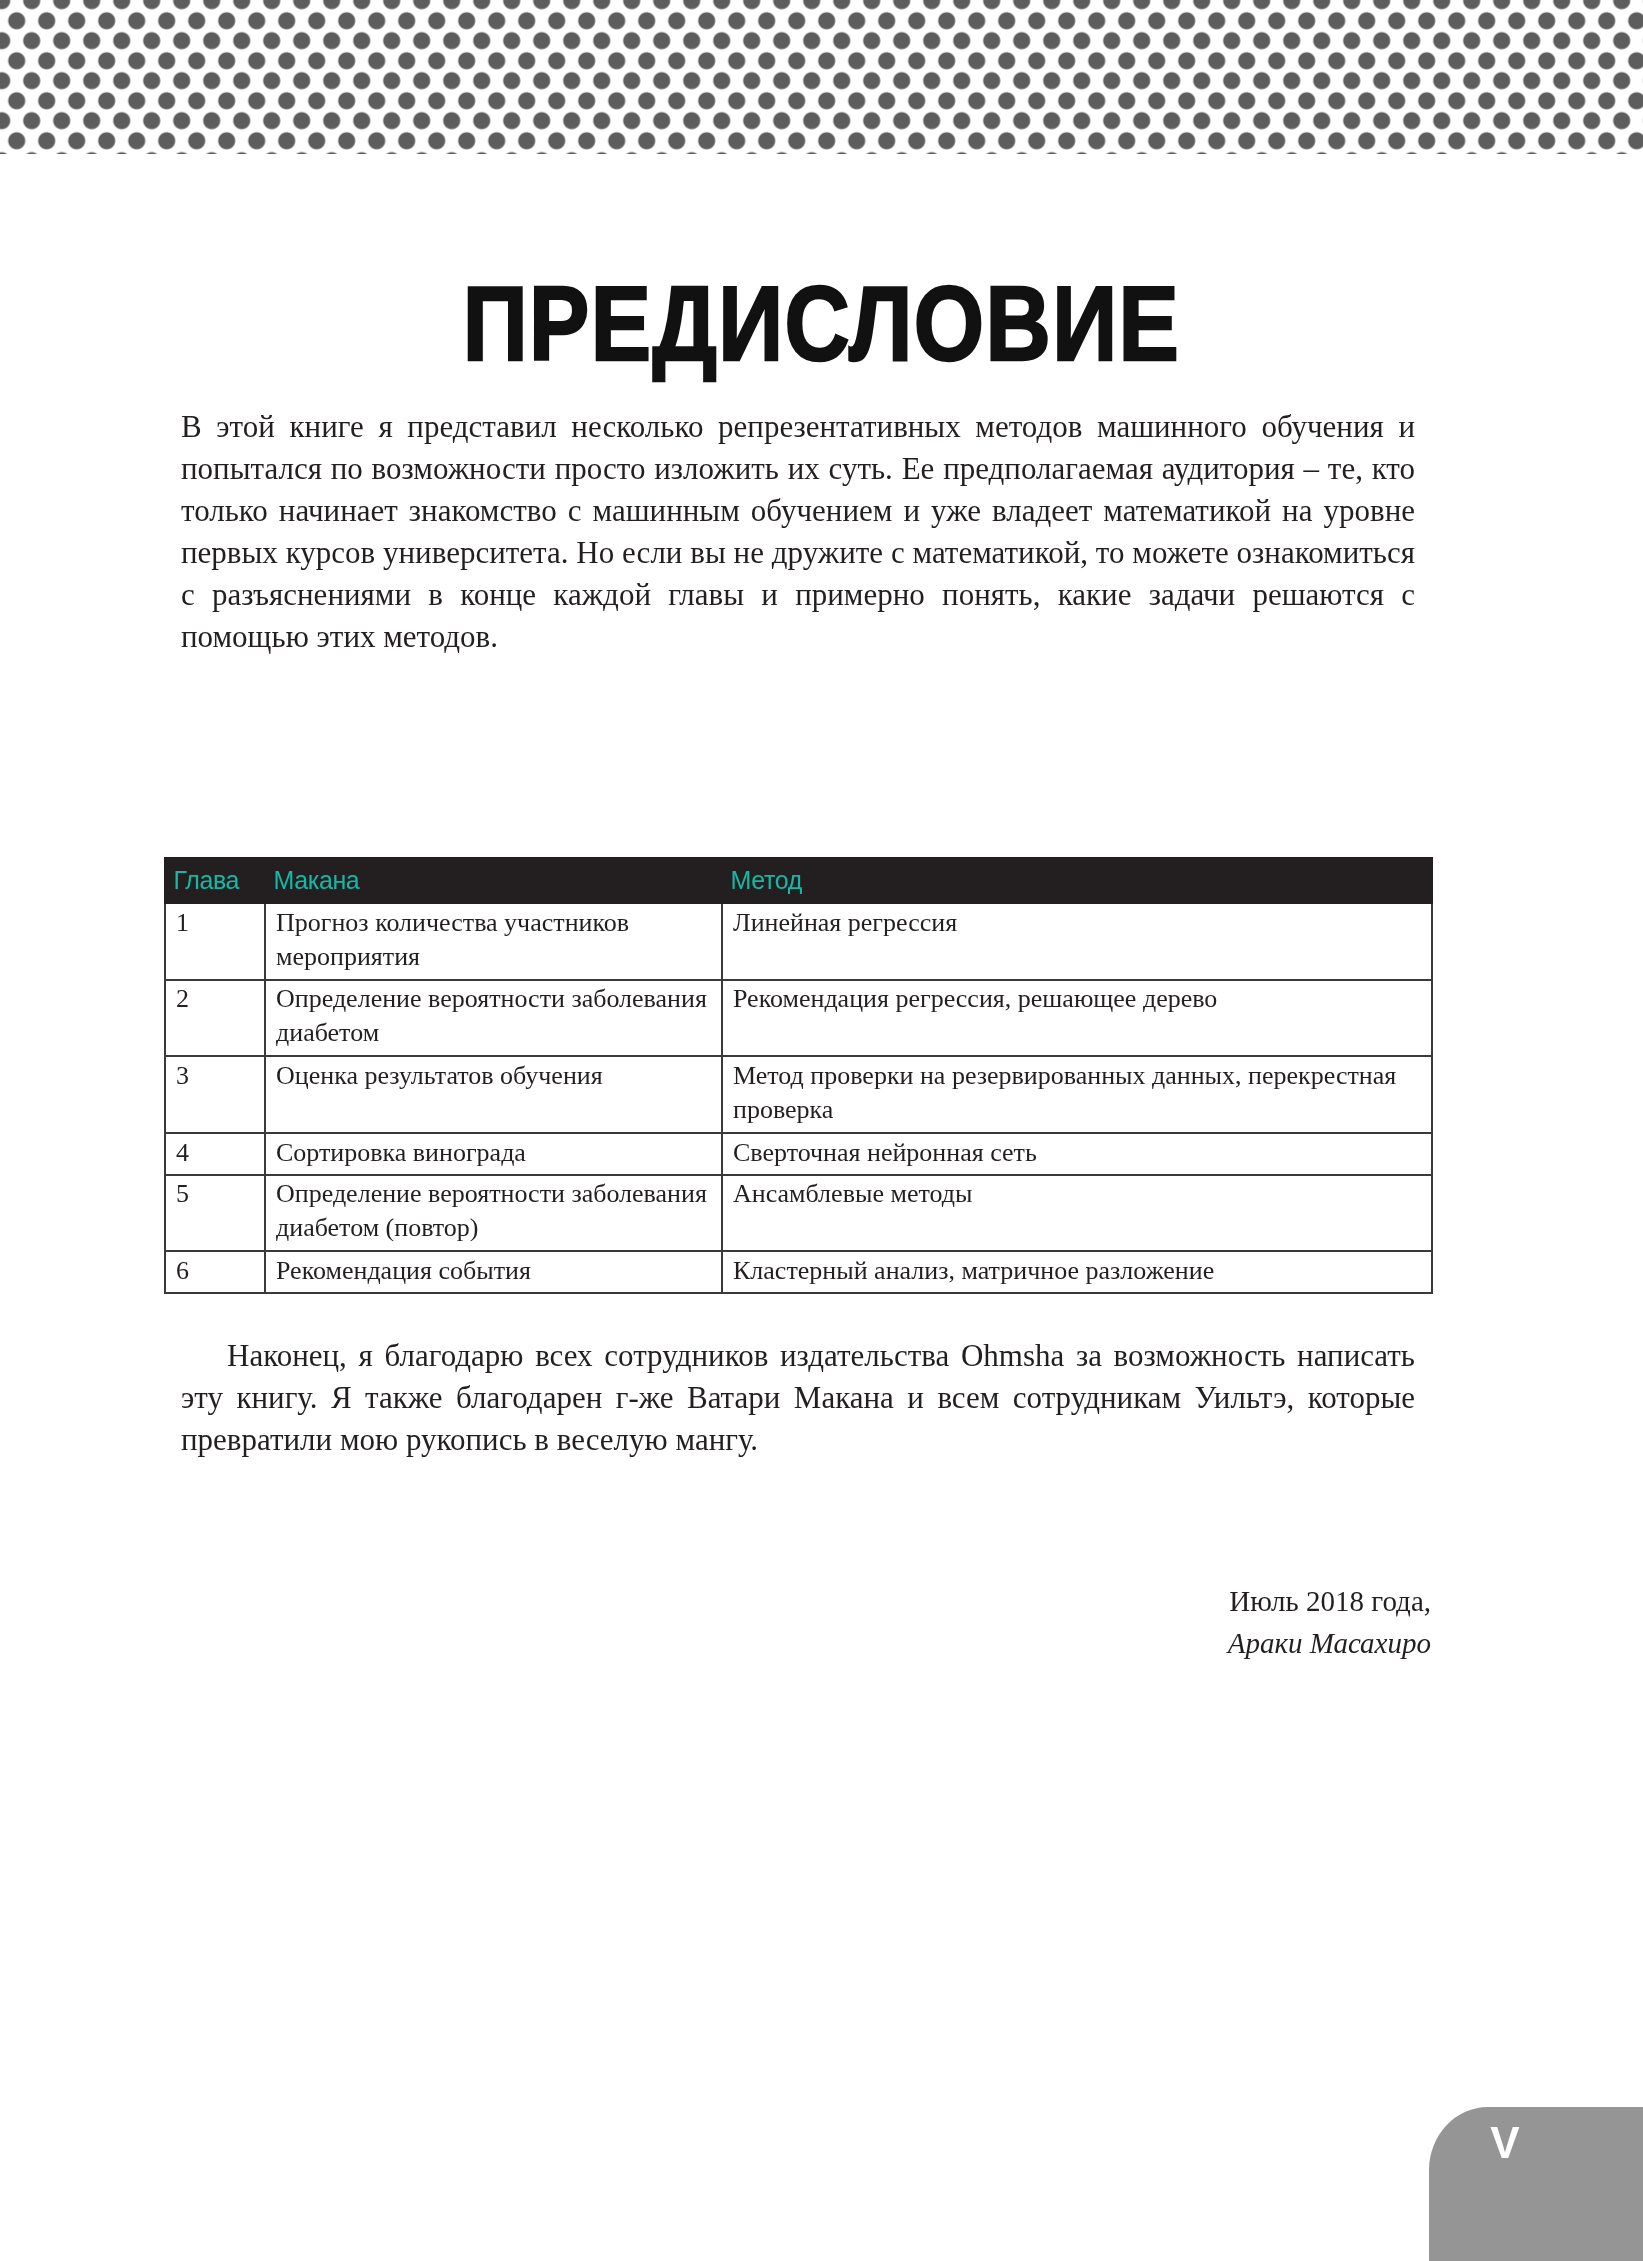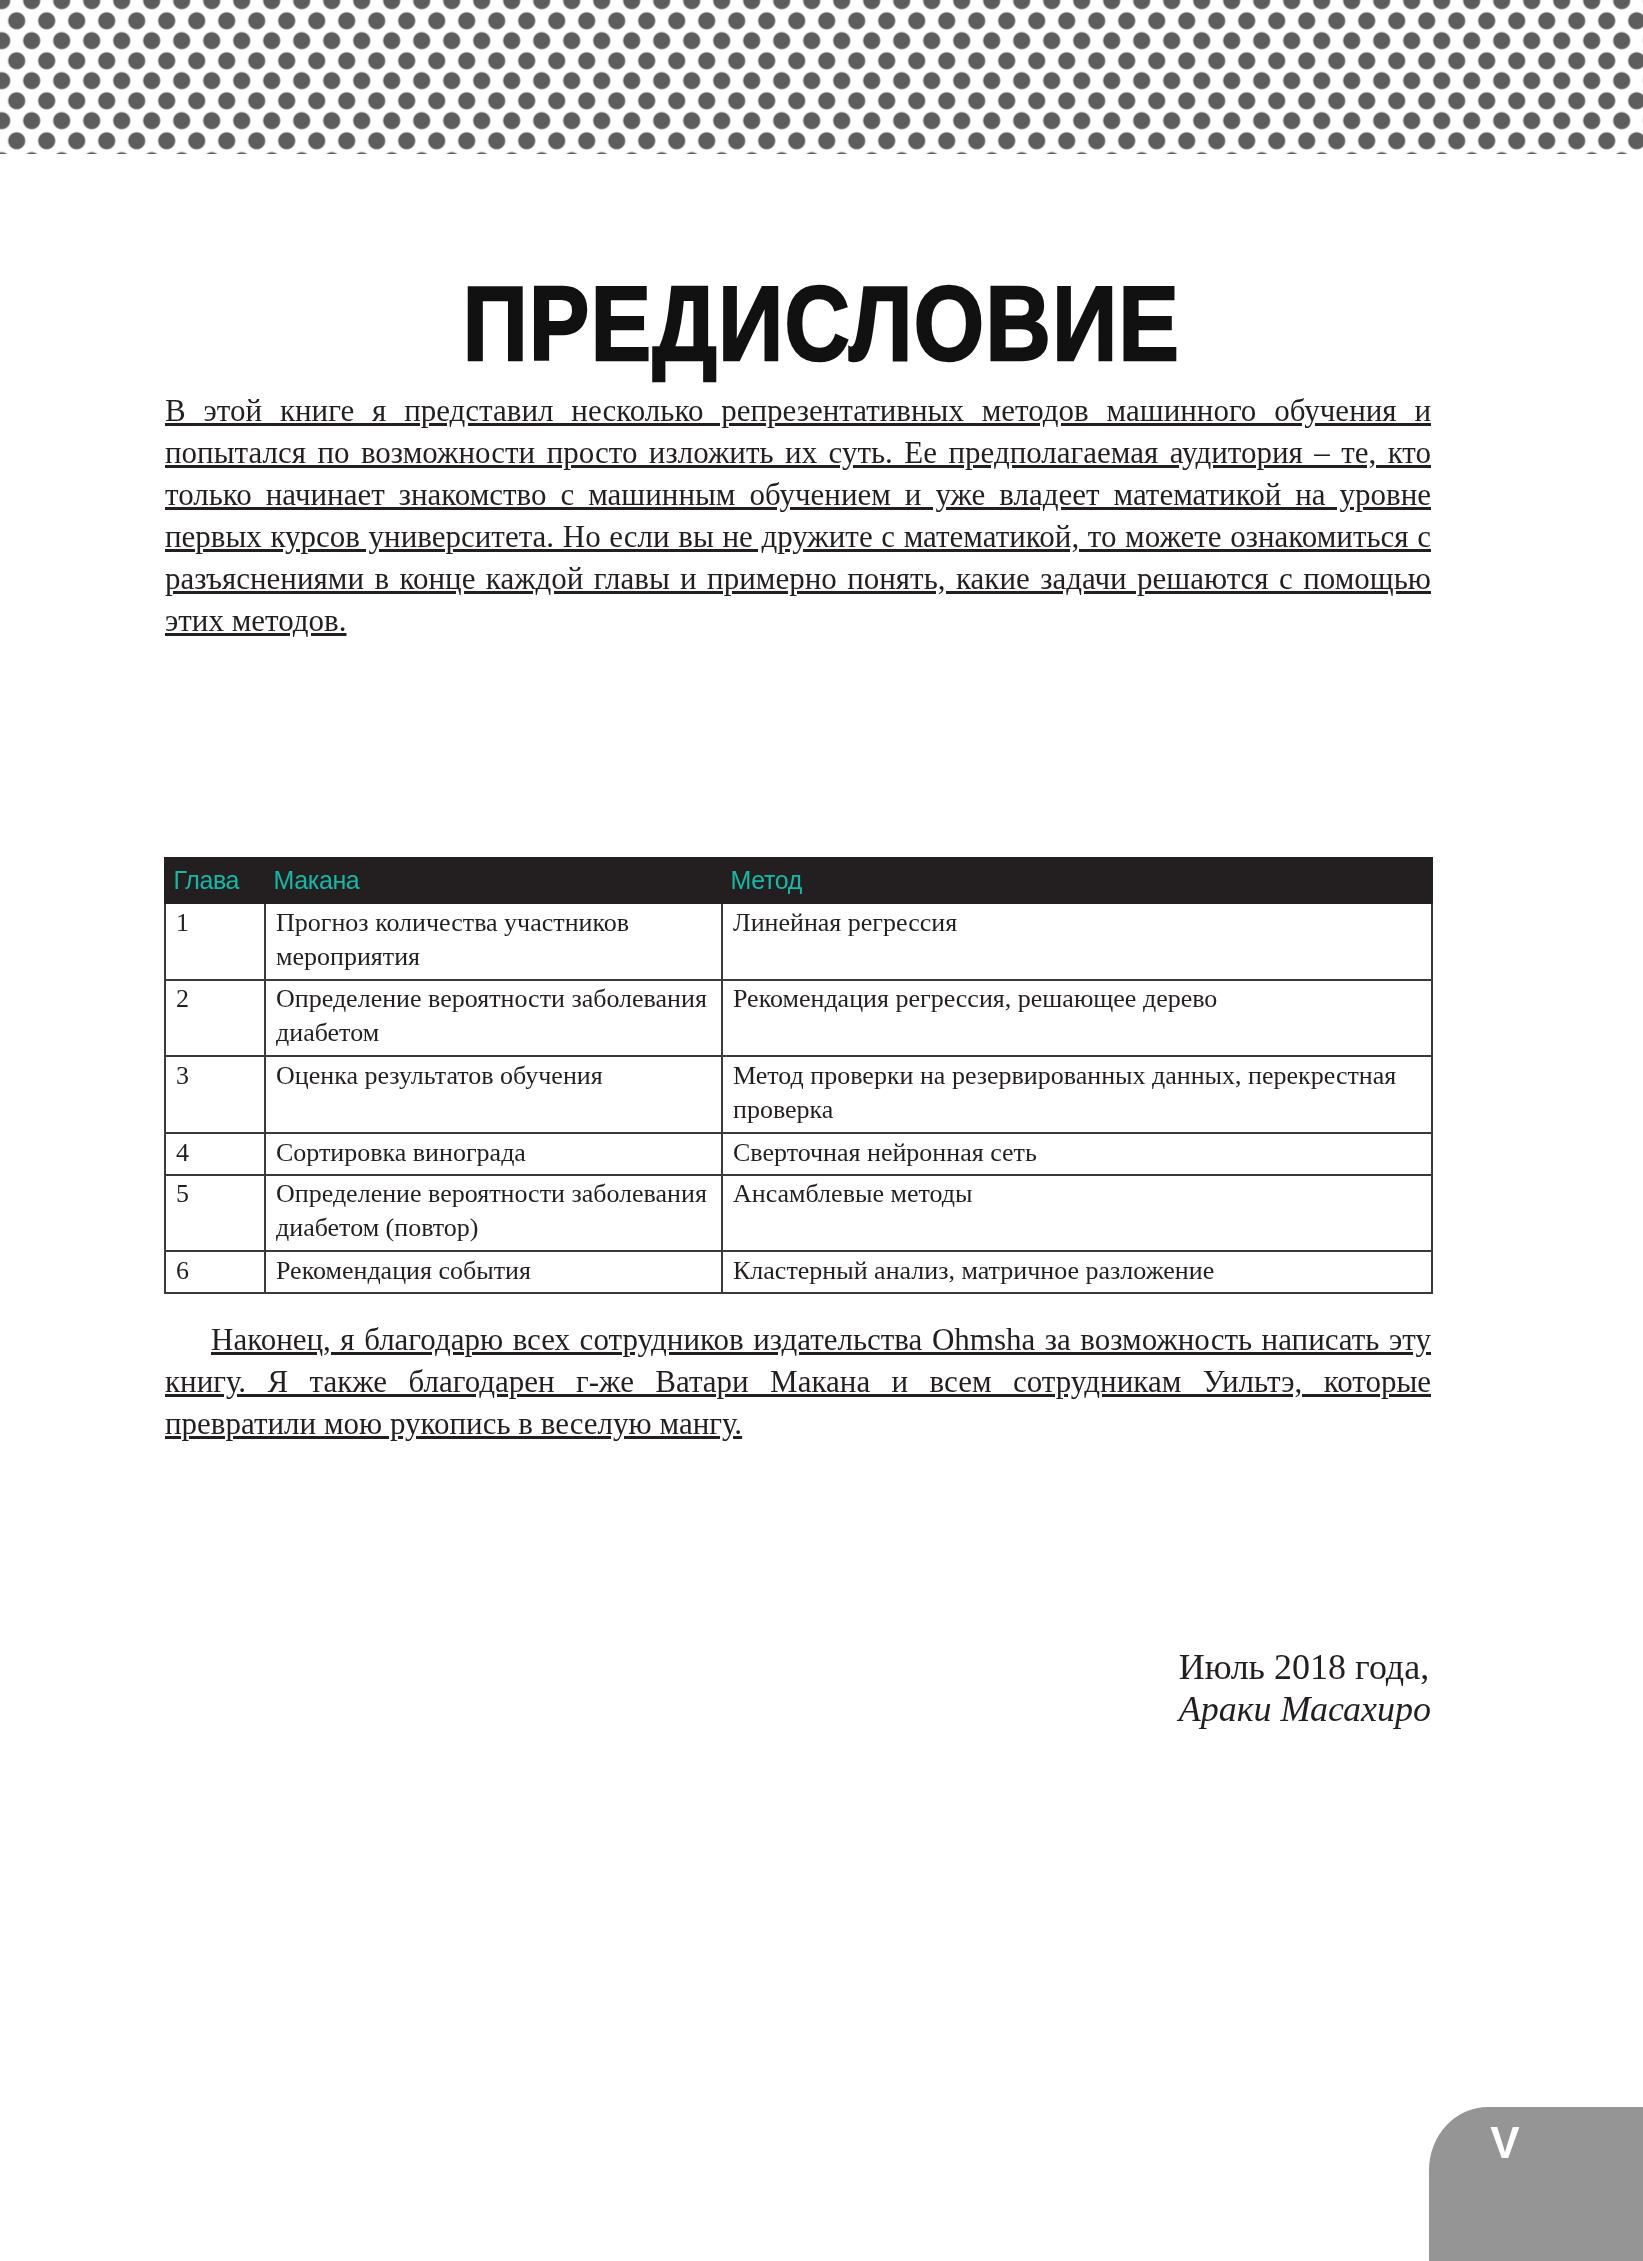--- a/index.html
+++ b/index.html
@@ -22,21 +22,21 @@
     font-size: 105px; line-height: 110px; letter-spacing: 1.7px; color: #111;
     transform: scaleX(0.86); transform-origin: 50% 50%;
     -webkit-text-stroke: 2.5px #111;
   }
 
   .body-text {
     position: absolute; left: 165px; width: 1266px;
     font-family: "Liberation Serif", serif; font-size: 31px; line-height: 42px; color: #231f20;
     text-align: justify; margin: 0;
   }
-  .body-text p { margin: 0; text-indent: 0; text-decoration: underline; }
+  .body-text p { margin: 16px; text-indent: 0; }
   .body-text p.indent { text-indent: 46px; }
   #para-block-1 { top: 390px; }
   #para-block-2 { top: 1319px; }
 
   .chapters-table {
     position: absolute; left: 164px; top: 857px; width: 1267px;
     border-collapse: collapse; table-layout: fixed;
     font-family: "Liberation Serif", serif; font-size: 26px; color: #231f20;
   }
   .chapters-table col.c1 { width: 100px; }
@@ -49,22 +49,22 @@
     letter-spacing: -0.4px;
   }
   .chapters-table td {
     border: 2.1px solid #3a3a3a; vertical-align: top; padding: 1.7px 10px 0 10px;
     line-height: 34px;
   }
   .chapters-table tr.two-line td { height: 73px; }
   .chapters-table tr.one-line td { height: 38px; }
 
   .signature {
-    position: absolute; right: 212px; top: 1646px; text-align: left;
-    font-family: "Liberation Serif", serif; font-size: 36px; line-height: 42px; color: #231f20;
+    position: absolute; right: 212px; top: 1580px; text-align: right;
+    font-family: "Liberation Serif", serif; font-size: 29px; line-height: 42px; color: #231f20;
   }
   .signature .author { font-style: italic; font-family: Liberation Serif, serif; }
 
   .page-tab {
     position: absolute; left: 1429px; top: 2107px; width: 253px; height: 169px;
     background: #959595; border-top-left-radius: 59px 63px;
   }
   .page-number {
     position: absolute; left: 1490px; top: 2119px; width: 30px; text-align: center;
     font-family: "Liberation Sans", sans-serif; font-weight: 700; font-size: 44px; line-height: 47px;

